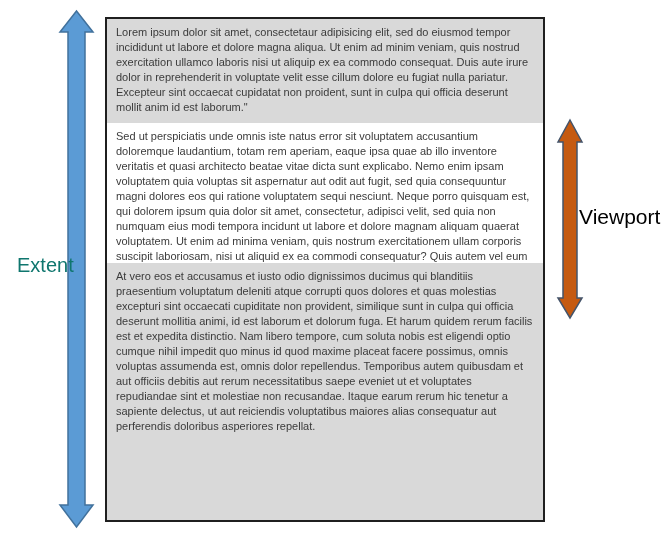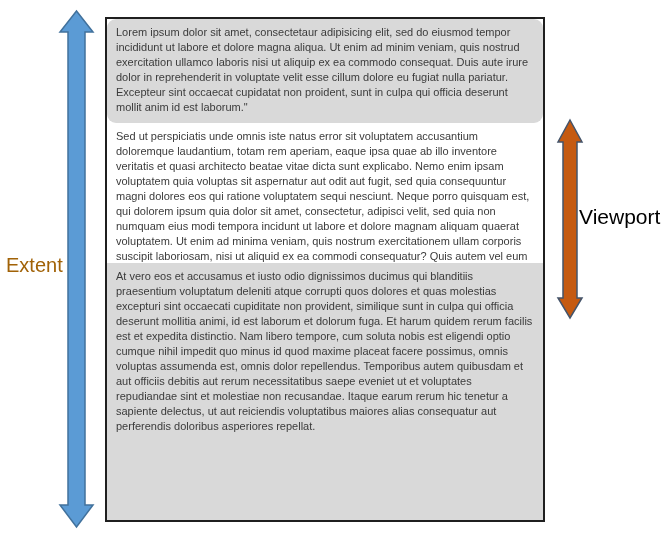--- a/index.html
+++ b/index.html
@@ -17,24 +17,24 @@
   
   .extent-arrow-svg {
     position: absolute;
     left: 58px;
     top: 9px;
     width: 38px;
     height: 521px;
   }
   .extent-label {
     position: absolute;
-    left: 6px;
+    left: 17px;
     top: 254px;
     font-size: 20px;
-    color: #a16207;
+    color: #0f766e;
     white-space: nowrap;
   }
 
   
   .viewport-arrow-svg {
     position: absolute;
     left: 556px;
     top: 116px;
     width: 28px;
     height: 206px;
@@ -63,21 +63,21 @@
   .para {
     font-size: 11px;
     line-height: 15px;
     color: #3B3B3B;
     padding: 6px 9px;
     overflow: hidden;
     text-align: left;
   }
   .para.shaded { background: #D9D9D9; }
   .para.clear  { background: #FFFFFF; }
-  .para-top    { height: 104px; border-radius: 9px; }
+  .para-top    { height: 104px; }
   .para-mid    { height: 140px; }
   .para-bottom { flex: 1; }
 </style>
 </head>
 <body>
 
 <div class="canvas">
 
   <svg class="extent-arrow-svg" viewBox="0 0 38 521" xmlns="http://www.w3.org/2000/svg" aria-hidden="true">
     <polygon stroke-width="1.5" stroke-linejoin="miter" points="18.5,2 35,23 27,23 27,496 35,496 18.5,518 2,496 10,496 10,23 2,23" fill="#5B9BD5" stroke="#41719C"></polygon>

